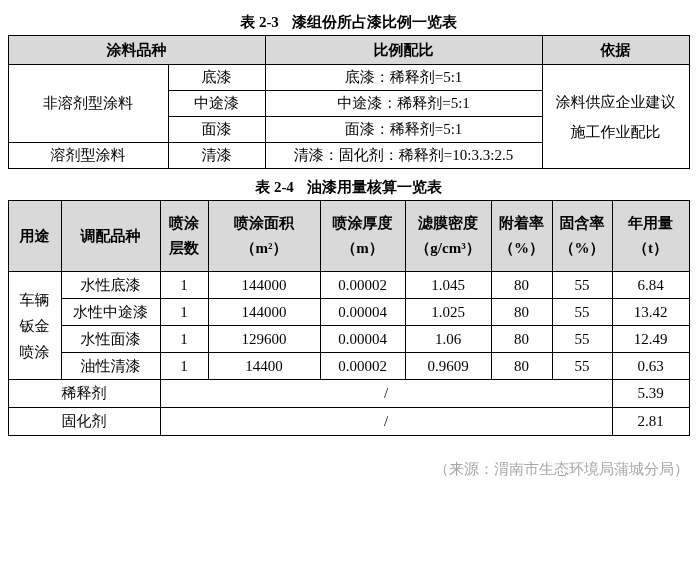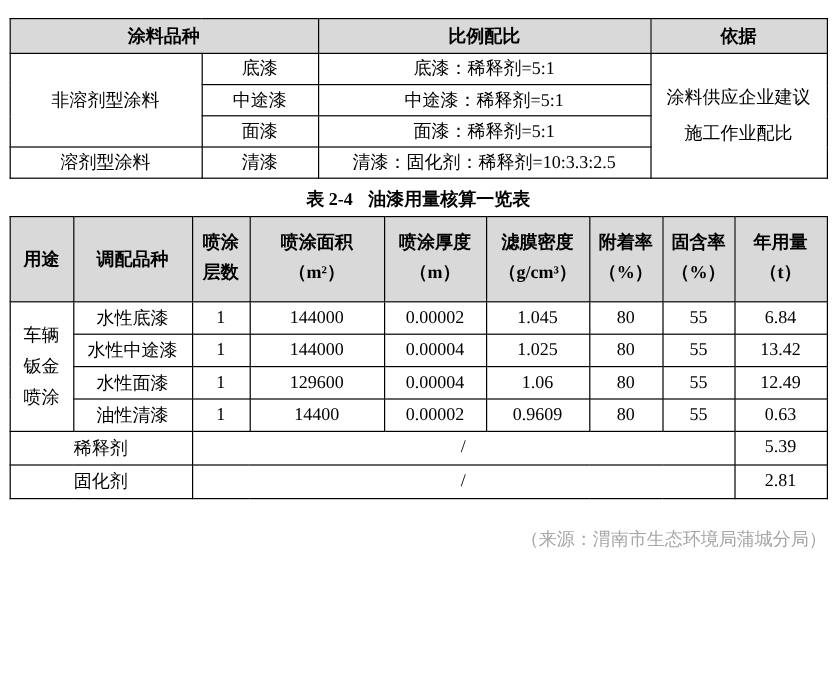--- a/index.html
+++ b/index.html
@@ -33,20 +33,23 @@
   .source{
     font-family:"Liberation Sans",sans-serif;font-size:15px;color:var(--source);
     text-align:right;margin:24px 8px 0 0;padding-left:20px;
   }
 </style>
 </head>
 <body>
 
 <div class="page">
 
+  <div class="tbl-title">
+    <span>表 2-3</span><span class="gap">漆组份所占漆比例一览表</span>
+  </div>
 
   <table id="t1">
     <colgroup>
         <col style="width:160px">
         <col style="width:97px">
         <col style="width:277px">
         <col style="width:147px">
       </colgroup>
     <tbody>
         <tr class="h">

